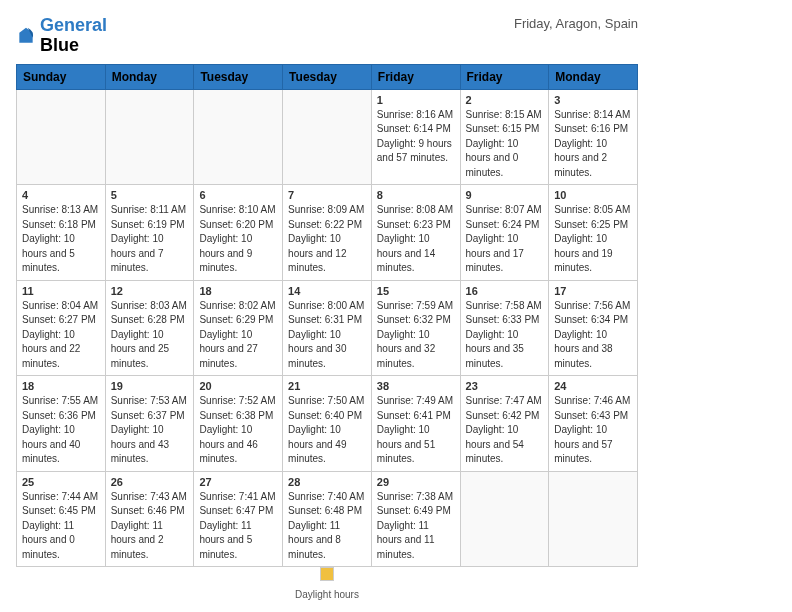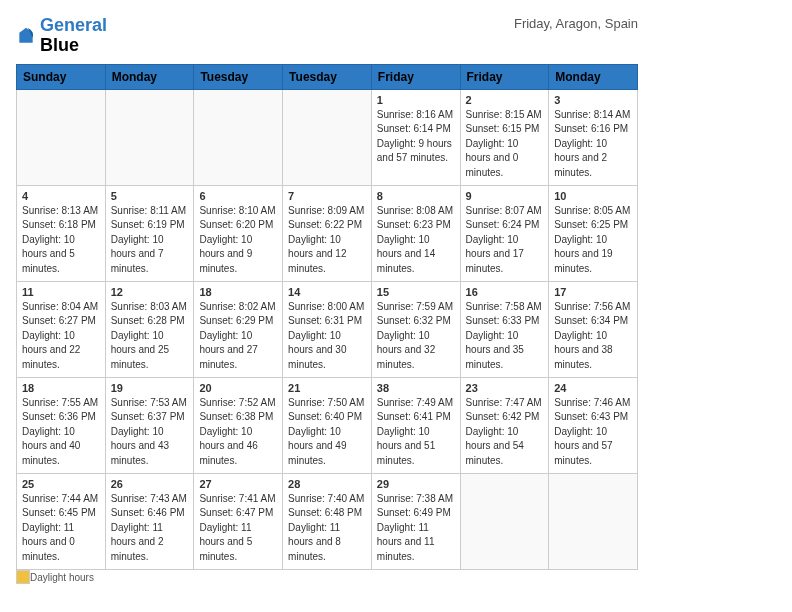--- a/index.html
+++ b/index.html
@@ -88,23 +88,25 @@
       display: block;
     }
     .day-info {
       font-size: 10px;
       color: #333;
       line-height: 1.45;
     }
     .footer {
       display: flex;
       align-items: center;
+      gap: 8px;
       margin-top: 0;
       font-size: 10px;
       color: #555;
+      flex-direction: column;
     }
     .daylight-box {
       width: 14px;
       height: 14px;
       background: #f0c040;
       border: 1px solid #ccc;
       display: inline-block;
     }
     table {
       width: 100%;

